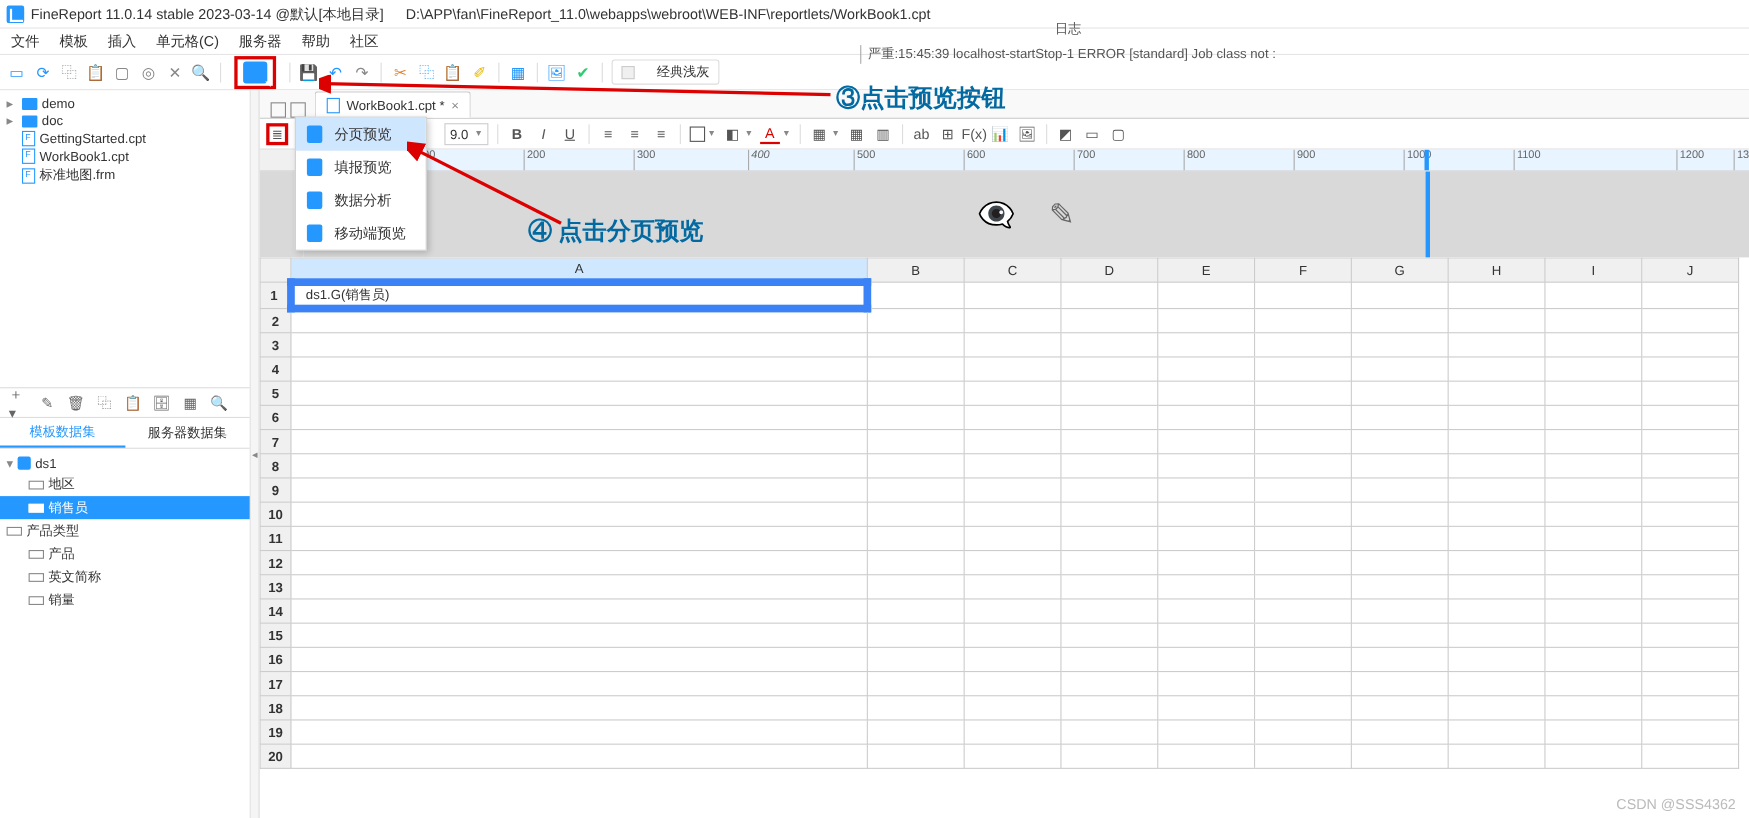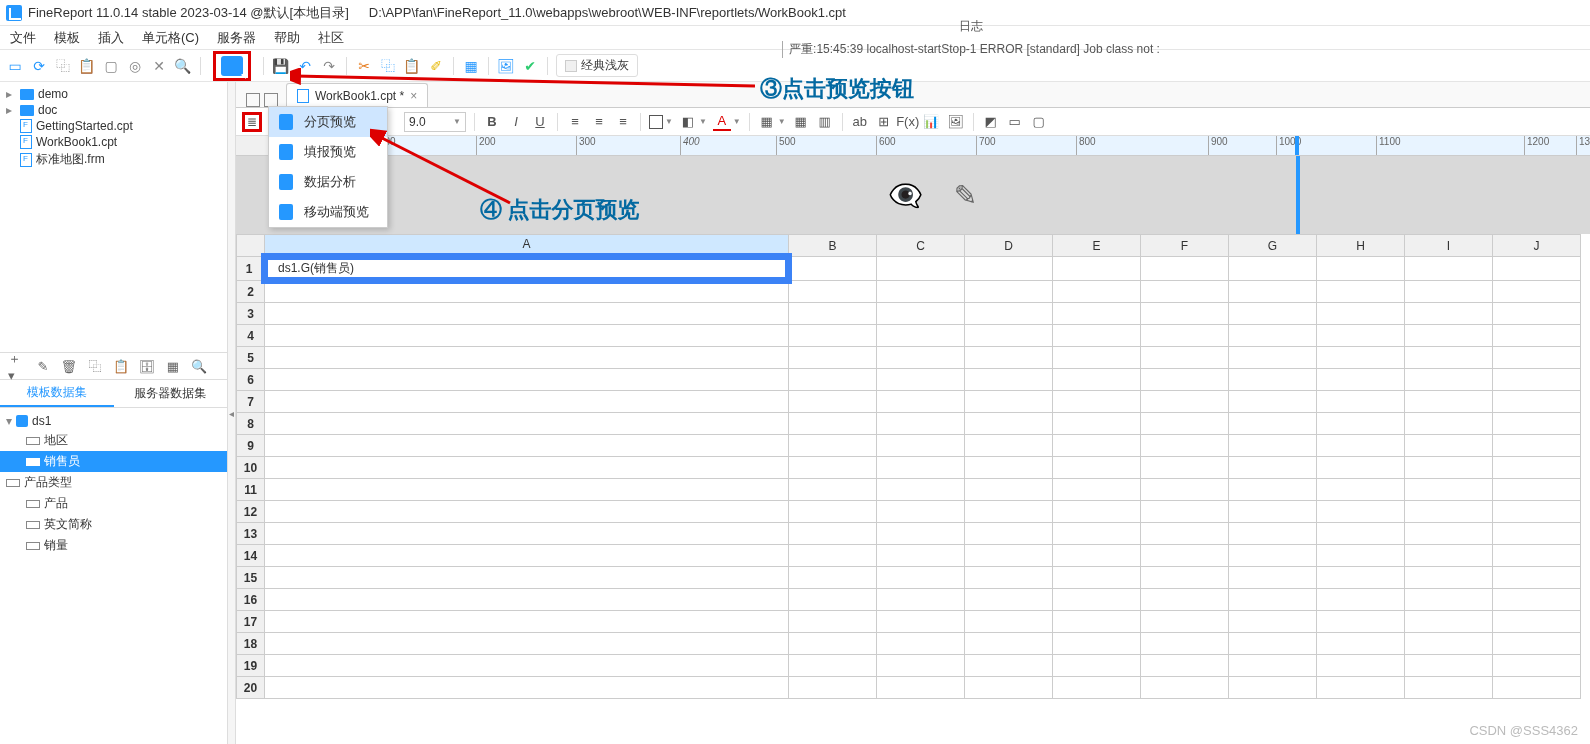--- a/index.html
+++ b/index.html
@@ -11,21 +11,21 @@
 .menubar { height: 24px; display: flex; align-items: center; padding: 0 10px; gap: 18px; border-bottom: 1px solid #e5e5e5; font-size: 13px; }
 .menubar .right { margin-left: auto; display: flex; align-items: center; gap: 6px; color: #555; font-size: 12px; }
 .menubar .right .sev { border-left: 1px solid #aaa; padding-left: 6px; }
 .toolbar1 { height: 32px; display: flex; align-items: center; padding: 0 6px; gap: 6px; border-bottom: 1px solid #e5e5e5; }
 .ticon { width: 18px; height: 18px; display:inline-flex; align-items:center; justify-content:center; color:#2598ff; font-size:14px; cursor:pointer; }
 .ticon.gray { color:#888; }
 .vsep { width:1px; height:18px; background:#ddd; margin:0 2px; }
 .preview-btn { width: 38px; height: 30px; border: 3px solid #d00; display: flex; align-items:center; justify-content:center; margin: 0 4px; }
 .preview-btn .inner { width: 22px; height: 20px; background:#2598ff; border-radius:3px; position:relative; }
 .preview-btn .inner::after { content:''; position:absolute; right:-3px; bottom:-3px; width:0; height:0; border-left:5px solid transparent; border-top:5px solid #fff; }
-.theme-pill { display:flex; align-items:center; gap:4px; border:1px solid #ddd; border-radius:3px; padding:2px 8px; font-size:12px; }
+.theme-pill { display:flex; align-items:center; gap:20px; border:1px solid #ddd; border-radius:3px; padding:2px 8px; font-size:12px; }
 .theme-sw { width:12px; height:12px; background:#f0f0f0; border:1px solid #ccc; }
 
 .main { display:flex; height: calc(744px - 26px - 24px - 32px); }
 .left { width: 228px; border-right:1px solid #ddd; display:flex; flex-direction:column; }
 .filetree { flex: 0 0 270px; overflow:auto; padding:4px 0; }
 .tree-row { display:flex; align-items:center; gap:4px; padding:1px 6px; font-size:12px; cursor:default; }
 .tree-row .exp { width:10px; color:#888; }
 .folder-icon { width:14px; height:11px; background:#2598ff; border-radius:1px; }
 .file-icon { width:12px; height:14px; background:#fff; border:1px solid #2598ff; position:relative; }
 .file-icon::after { content:'F'; font-size:8px; color:#2598ff; position:absolute; left:2px; top:0; }
@@ -46,21 +46,21 @@
 .collapse-bar { width:8px; background:#f5f5f5; border-right:1px solid #ddd; height:100%; position:absolute; left:0; top:0; display:flex; align-items:center; justify-content:center; color:#888; font-size:10px; }
 .editor { margin-left:8px; flex:1; display:flex; flex-direction:column; }
 .tabstrip { height:26px; display:flex; align-items:flex-end; border-bottom:1px solid #ccc; padding-left:4px; gap:2px; background:#f9f9f9; }
 .tab { height:24px; display:flex; align-items:center; gap:6px; padding:0 10px; border:1px solid #ccc; border-bottom:none; background:#fff; font-size:12px; border-radius:3px 3px 0 0; }
 .tab .file-sm { width:12px; height:14px; border:1px solid #2598ff; }
 .tab .close { color:#888; cursor:pointer; }
 .tab-pre { display:flex; align-items:center; gap:4px; padding:0 6px; }
 .tab-pre .ic { width:14px; height:14px; border:1px solid #888; }
 
 .fmt-toolbar { height:28px; display:flex; align-items:center; gap:6px; padding:0 6px; border-bottom:1px solid #ddd; position:relative; }
-.fmt-toolbar .fontsize { width:62px; height:20px; border:1px solid #ccc; display:flex; align-items:center; padding:0 4px; font-size:12px; justify-content:space-between; }
+.fmt-toolbar .fontsize { width:40px; height:20px; border:1px solid #ccc; display:flex; align-items:center; padding:0 4px; font-size:12px; justify-content:space-between; }
 .fmt-toolbar .bicon { width:18px; height:18px; display:flex; align-items:center; justify-content:center; color:#555; font-size:13px; cursor:pointer; }
 .fmt-toolbar .bicon.b { font-weight:bold; }
 .fmt-toolbar .bicon.i { font-style:italic; }
 .fmt-toolbar .bicon.u { text-decoration:underline; }
 .fmt-toolbar .dd { display:flex; align-items:center; }
 .fmt-toolbar .dd .ar { font-size:8px; color:#888; margin-left:2px; }
 .fmt-toolbar .sq { width:14px; height:14px; border:1px solid #555; }
 
 .preview-menu { position:absolute; left:32px; top:-2px; width:120px; background:#fff; border:1px solid #ccc; box-shadow:2px 2px 6px rgba(0,0,0,0.2); z-index:10; }
 .pm-item { display:flex; align-items:center; gap:11px; padding:6px 10px; font-size:13px; cursor:pointer; }
@@ -318,21 +318,21 @@
         <div class="ruler" style="flex:1;margin-left:0" id="ruler">
             <div class="tick" style="left: 0px;">0</div>
             <div class="tick" style="left: 100px;">100</div>
             <div class="tick" style="left: 200px;">200</div>
             <div class="tick" style="left: 300px;">300</div>
             <div class="tick" style="left: 404px; font-style: italic;">400</div>
             <div class="tick" style="left: 500px;">500</div>
             <div class="tick" style="left: 600px;">600</div>
             <div class="tick" style="left: 700px;">700</div>
             <div class="tick" style="left: 800px;">800</div>
-            <div class="tick" style="left: 900px; margin-left: 32px;">900</div>
+            <div class="tick" style="left: 900px;">900</div>
             <div class="tick" style="left: 1000px;">1000</div>
             <div class="tick" style="left: 1100px;">1100</div>
             <div class="tick" style="left: 1200px; margin-left: 48px;">1200</div>
             <div class="tick" style="left: 1300px;">1300</div>
             <div class="ruler-mark" style="left: 1019px;"></div>
           </div>
       </div>
 
       <div style="display:flex">
         <div style="width:40px;background:#d9d9d9"></div>

